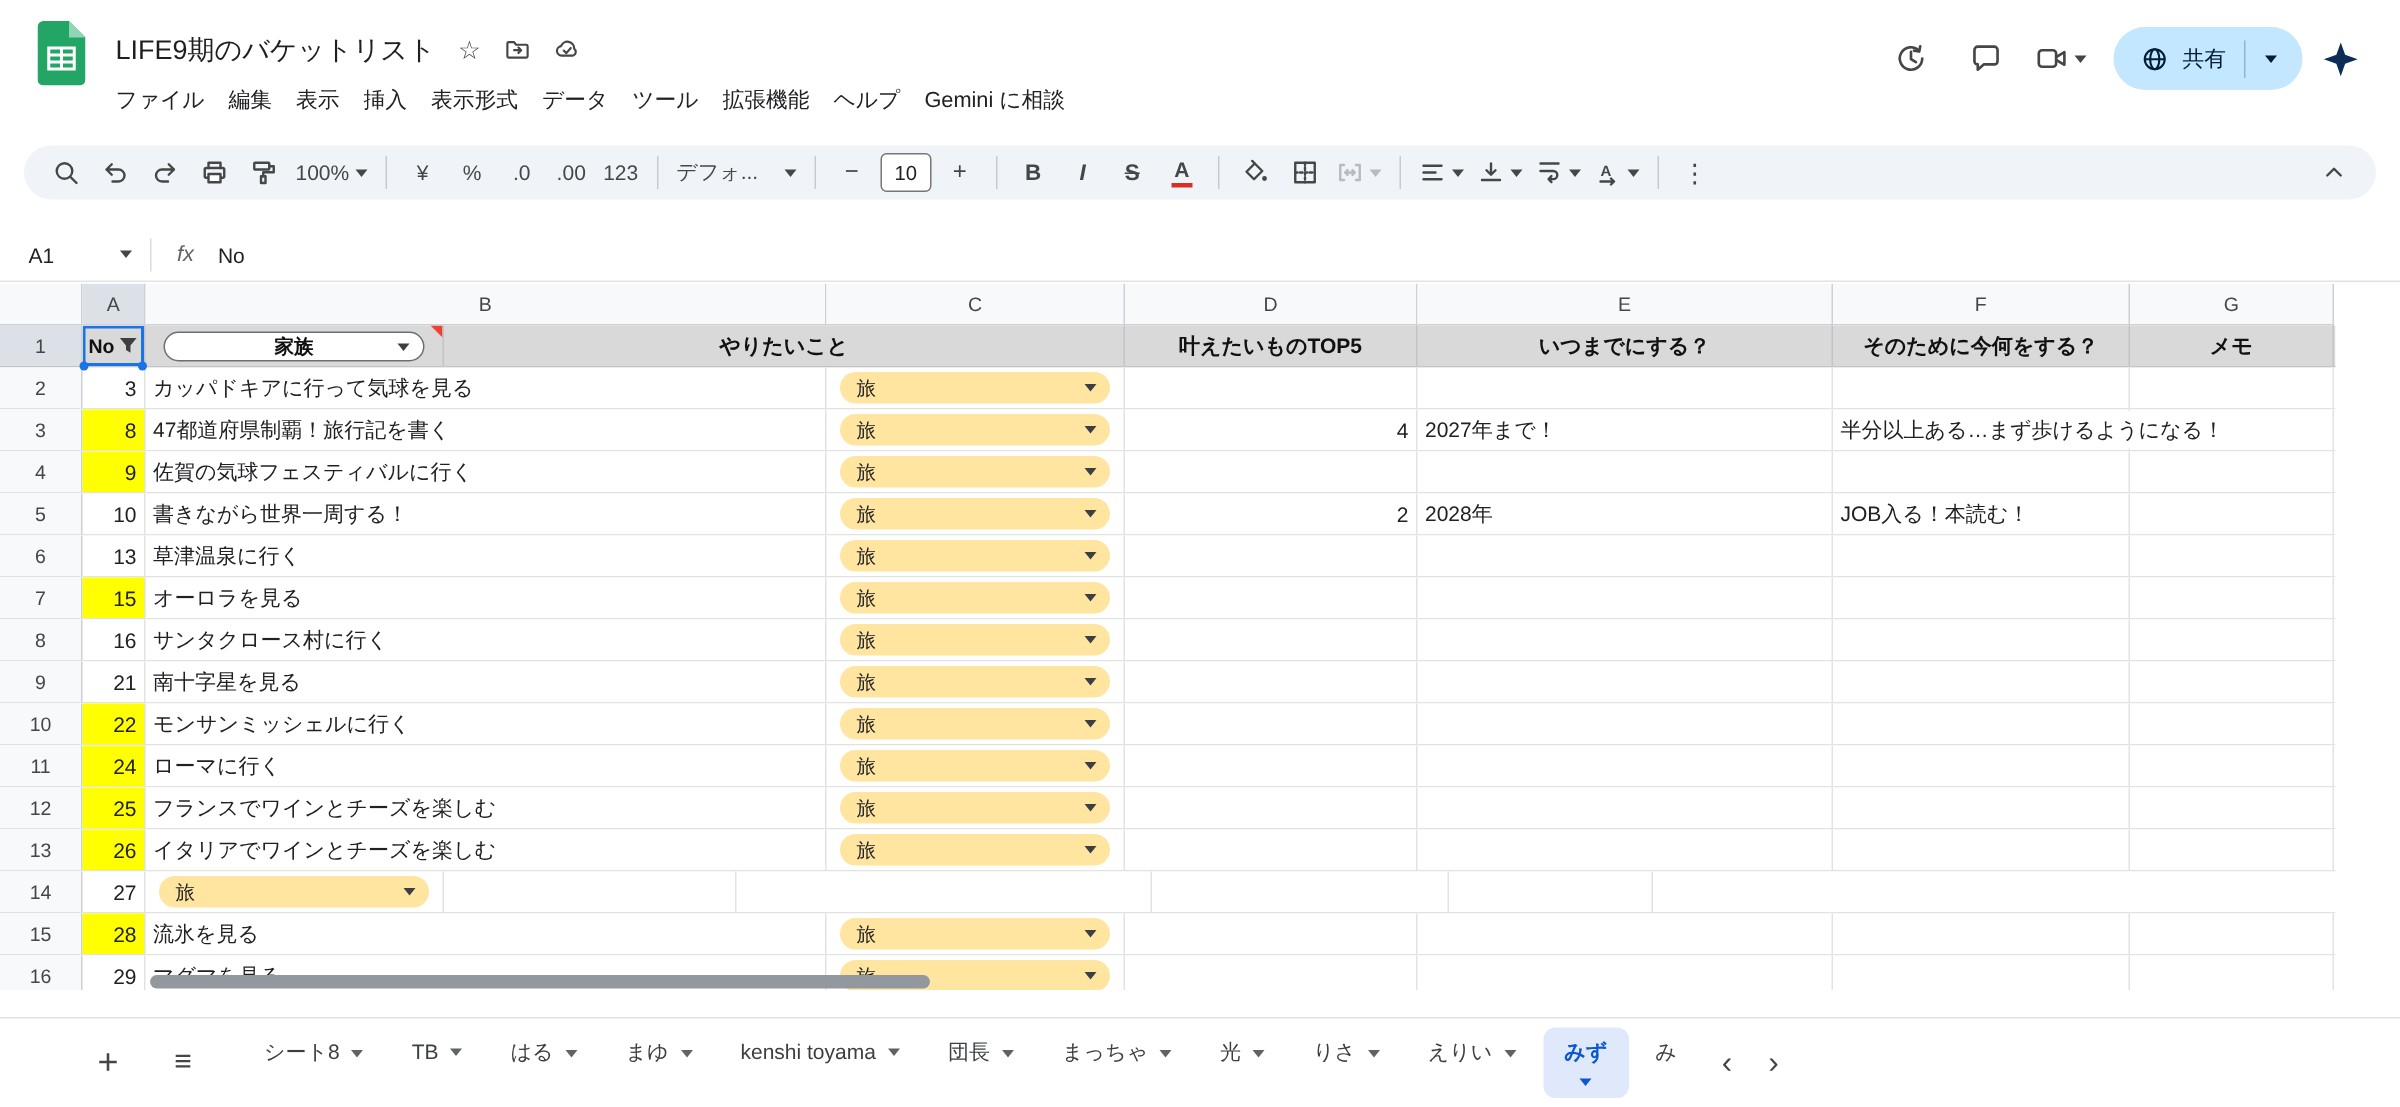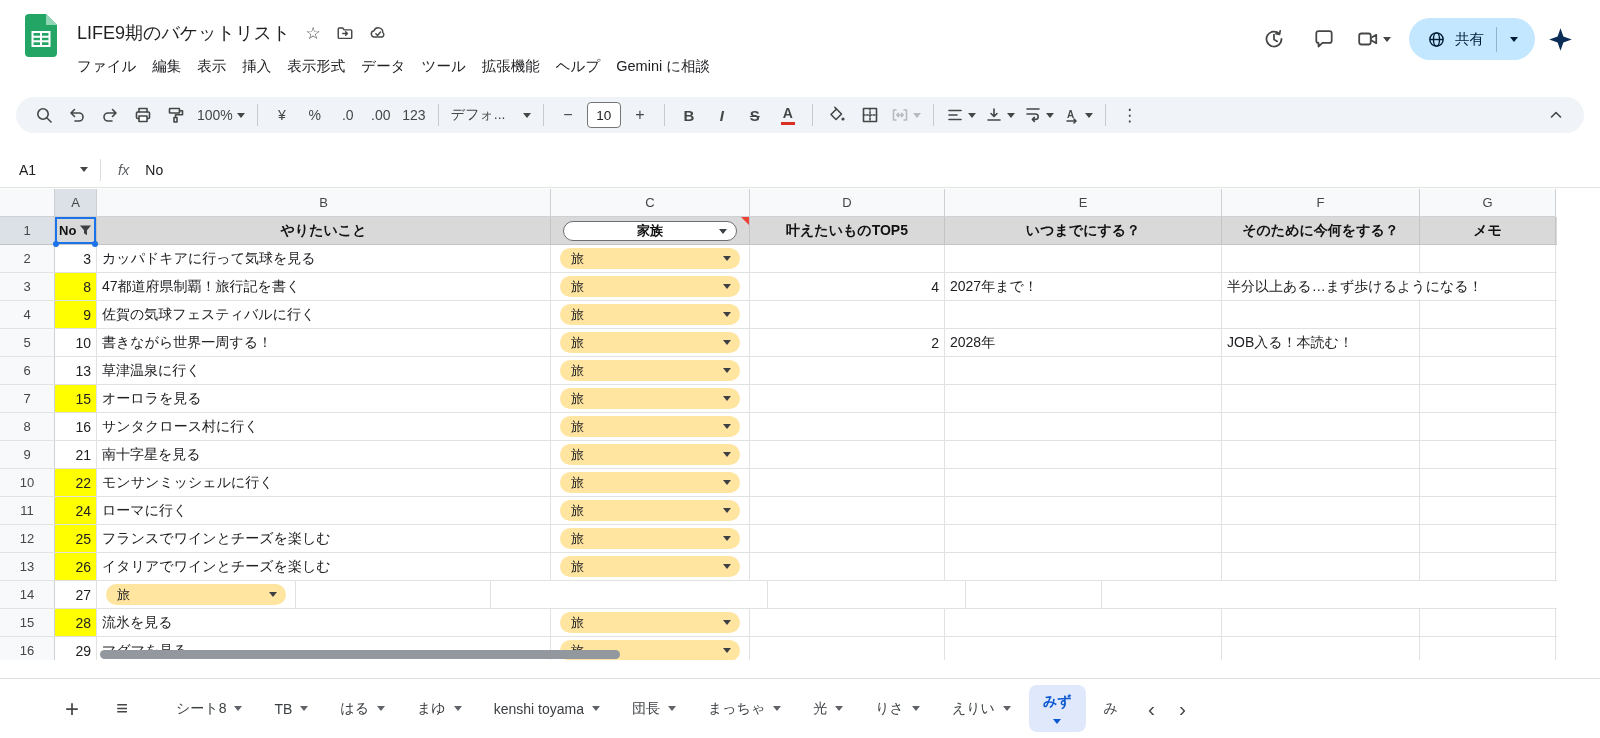--- a/index.html
+++ b/index.html
@@ -97,21 +97,21 @@
   .filter-ic{display:flex;align-items:center;flex:none;}
   .hscroll{position:absolute;left:100px;top:650px;width:520px;height:9px;border-radius:5px;background:#93989e;}
 
   
   .tabbar{position:absolute;left:0;top:678px;width:1600px;height:60px;background:#fff;
     border-top:1px solid #e1e3e1;display:flex;align-items:center;padding-left:52px;}
   .fbtn{width:40px;height:40px;display:flex;align-items:center;justify-content:center;
     color:#444746;background:transparent;border:none;}
   .addbtn{font-size:24px;}
   .allbtn{font-size:20px;margin-left:10px;}
-  #tabs{display:flex;align-items:center;margin-left:20px;gap:4px;}
+  #tabs{display:flex;align-items:flex-start;margin-left:20px;gap:4px;}
   .stab{display:flex;align-items:center;gap:8px;padding:8px 14px;font-size:14px;color:#3c4043;
     border-radius:8px;white-space:nowrap;}
   .stab .caret{border-top-color:#5f6368;}
   .stab.active{background:#dfe9fb;color:#0b57d0;font-weight:bold;flex-direction:column;}
   .stab.active .caret{border-top-color:#0b57d0;}
   .navbtns{display:flex;align-items:center;gap:24px;margin-left:16px;font-size:21px;color:#444746;}
   .navbtn{background:none;border:none;font-size:21px;color:#444746;line-height:1;}
 </style>
 </head>
 <body>
@@ -364,30 +364,30 @@
       <div class="cell w-a selcell">
         <span class="hval">No</span>
         <span class="filter-ic">
           <svg width="13" height="13" viewBox="0 0 14 14">
               <path d="M1 1.5 h12 L8.6 6.8 V12 L5.4 10 V6.8 Z" fill="#3c4043"></path>
             </svg>
         </span>
         <span class="handle h-bl"></span>
         <span class="handle h-br"></span>
       </div>
-      <div class="cell w-b">
-          <span>やりたいこと</span>
-        </div>
       <div class="cell w-c c1cell">
         <span class="chip-outline">
           <span>家族</span>
           <span class="caret"></span>
         </span>
         <span class="note"></span>
       </div>
+      <div class="cell w-b">
+          <span>やりたいこと</span>
+        </div>
       <div class="cell w-d">
           <span>叶えたいものTOP5</span>
         </div>
       <div class="cell w-e">
           <span>いつまでにする？</span>
         </div>
       <div class="cell w-f">
           <span>そのために今何をする？</span>
         </div>
       <div class="cell w-g">

